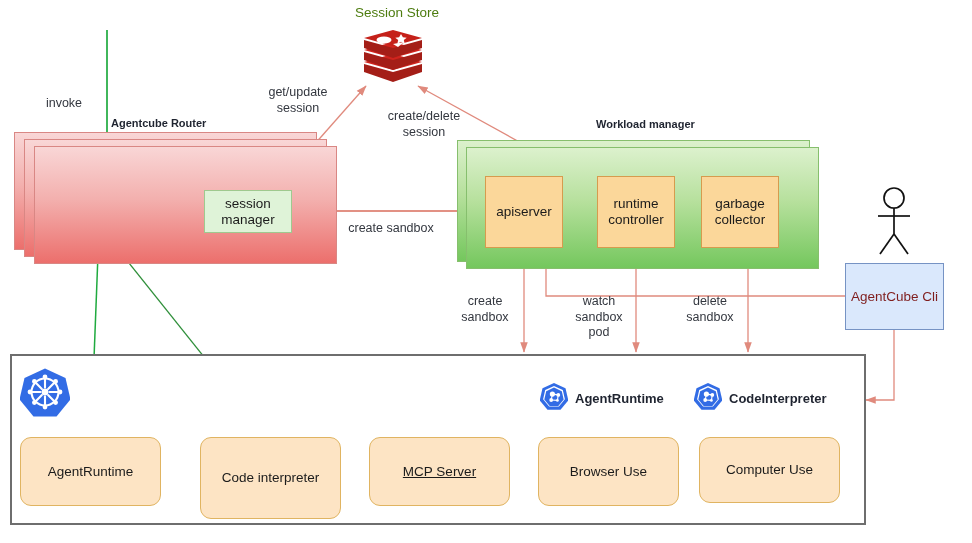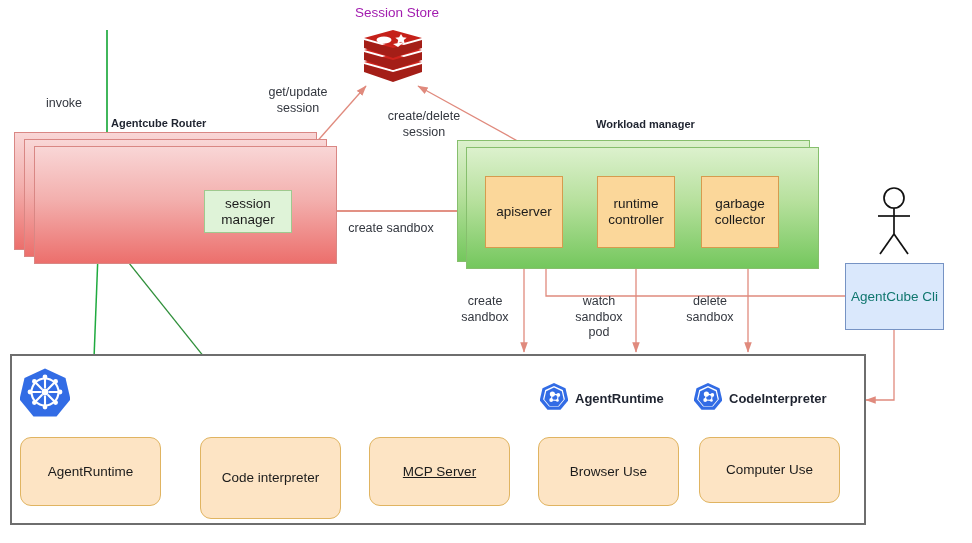--- a/index.html
+++ b/index.html
@@ -49,42 +49,42 @@
   .group-title {
     position: absolute;
     font-size: 11px;
     font-weight: bold;
     color: #1f2430;
     white-space: nowrap;
   }
   .plain-title {
     position: absolute;
     font-size: 13.5px;
-    color: #a21caf;
+    color: #4d7c0f;
     white-space: nowrap;
   }
 
   
   .green-box {
     background: #dff3d8;
     border: 1px solid #9fc98f;
     font-size: 13.5px;
     color: #1b1b1b;
   }
   .orange-box {
     background: #fbd79a;
     border: 1px solid #d69b4e;
     font-size: 13.5px;
     color: #1b1b1b;
   }
   .blue-box {
     background: #dae8fc;
     border: 1px solid #7693c4;
     font-size: 13.5px;
-    color: #0f766e;
+    color: #7f1d1d;
   }
   .sandbox-box {
     background: #fde4c4;
     border: 1px solid #e0b461;
     border-radius: 11px;
     font-size: 13.5px;
     color: #1b1b1b;
   }
 
   

